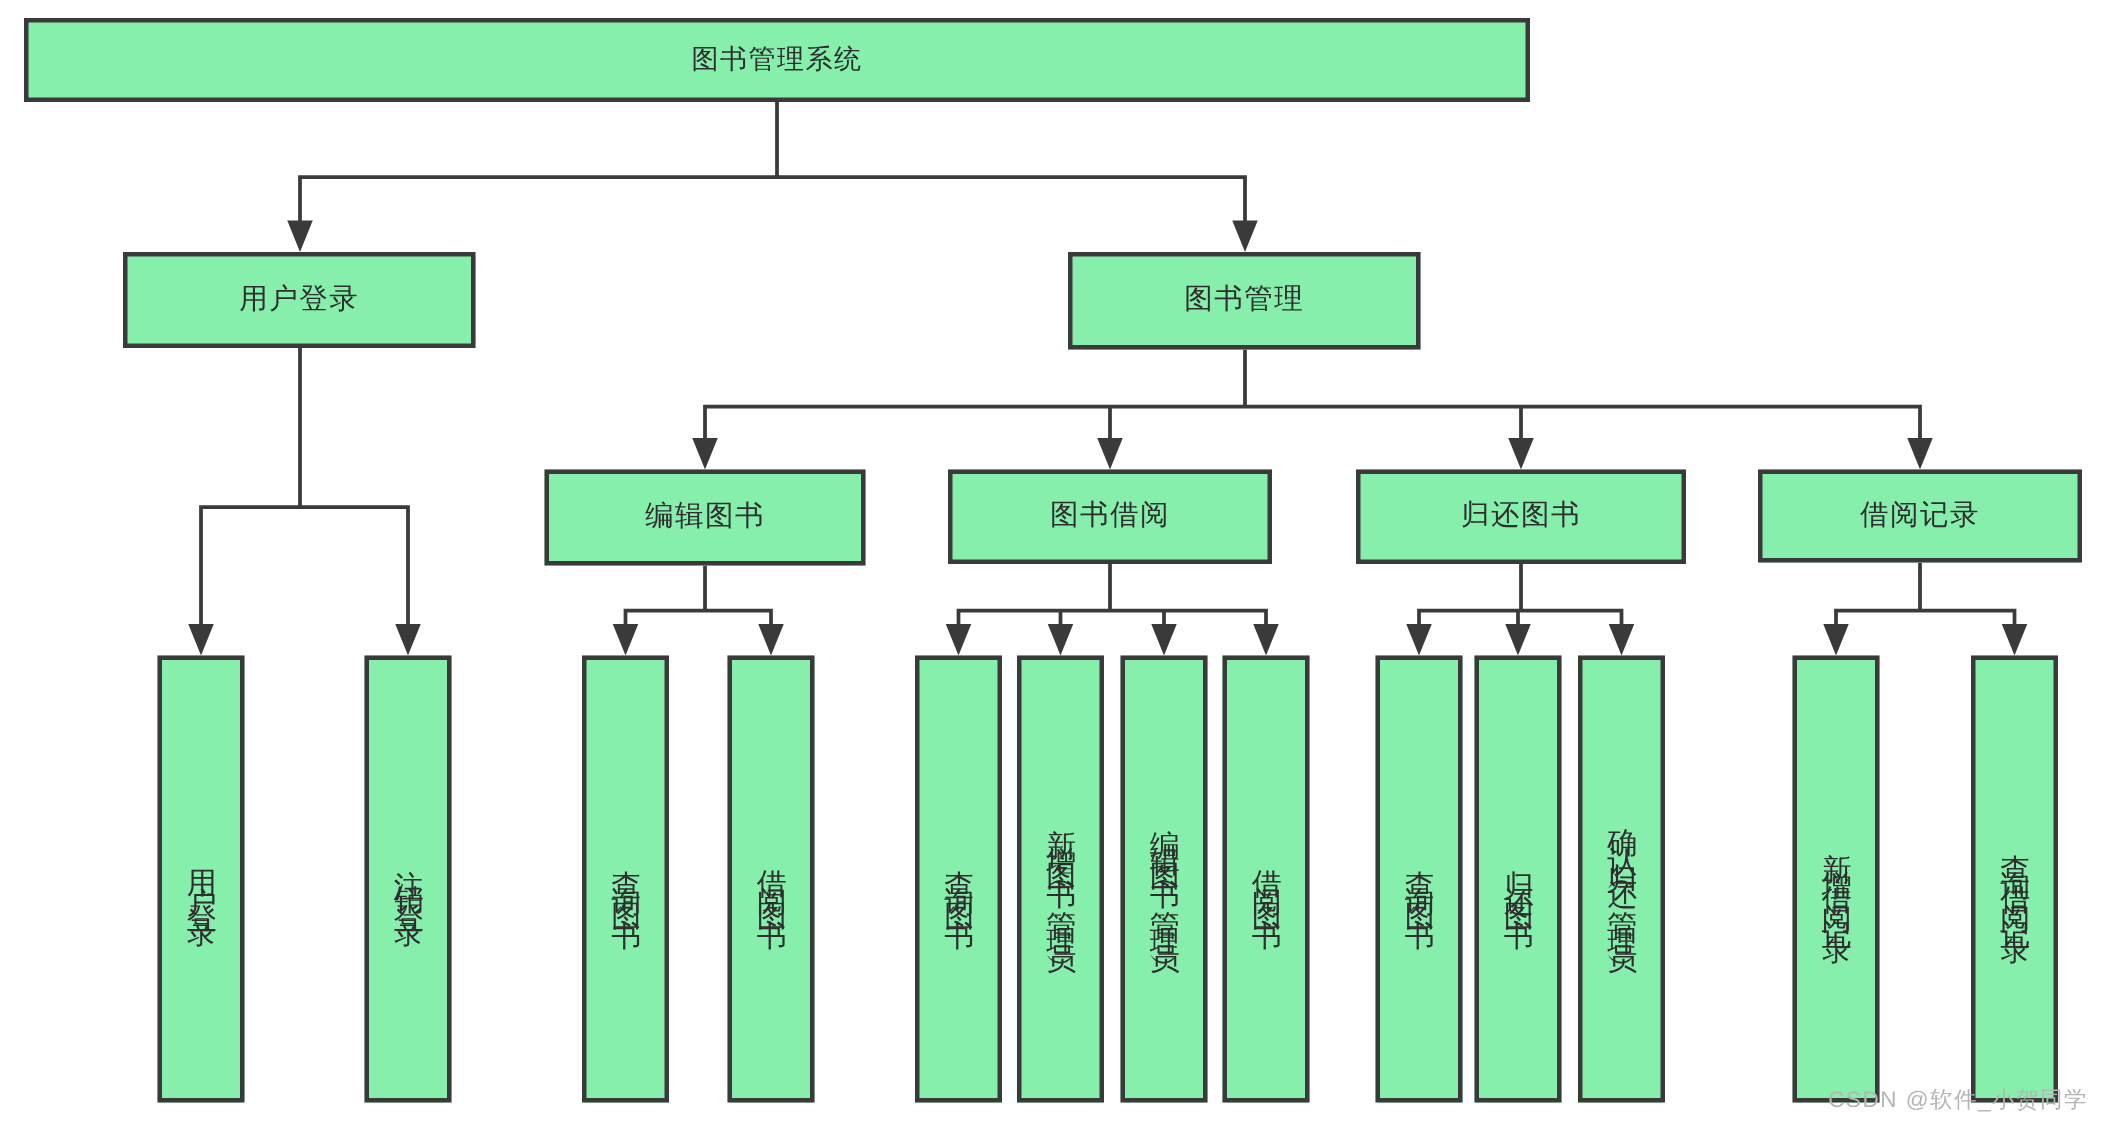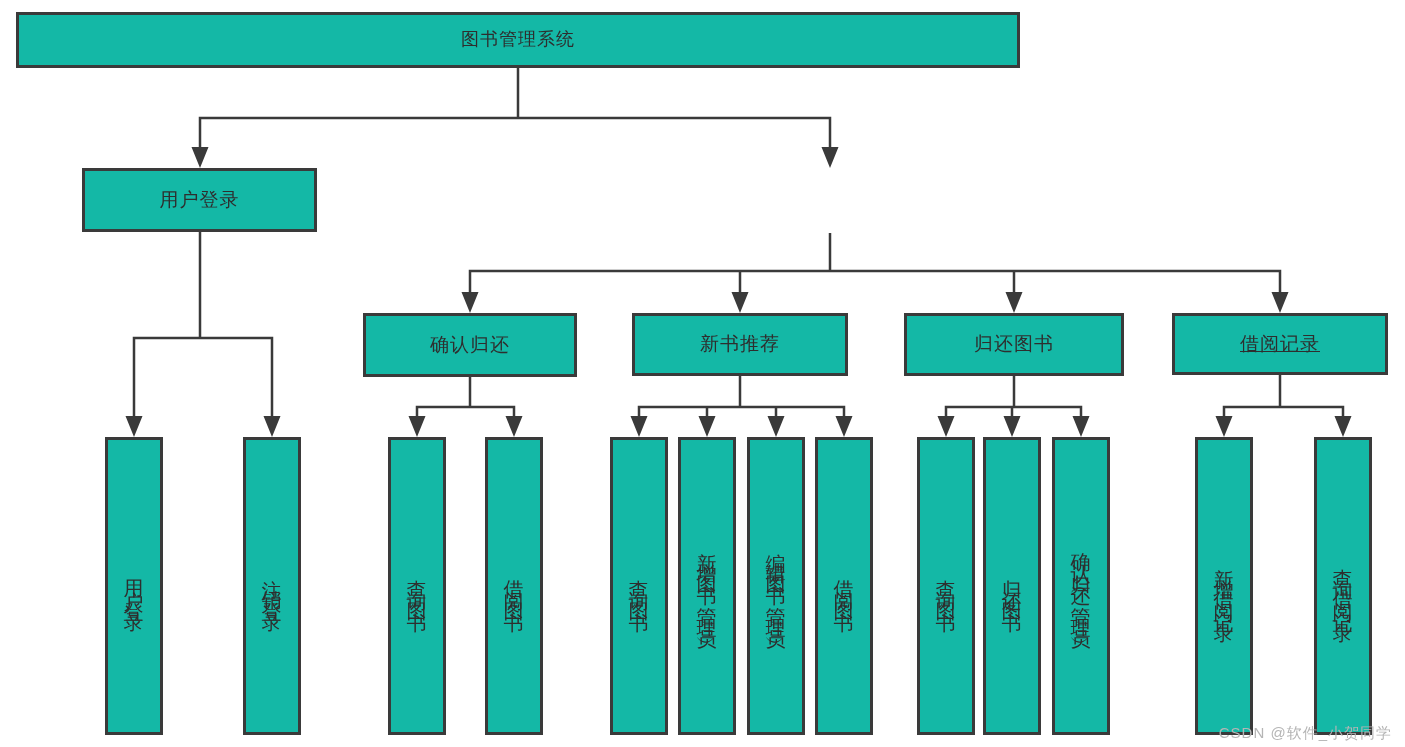--- a/index.html
+++ b/index.html
@@ -10,21 +10,21 @@
   }
   *{margin:0;padding:0;box-sizing:border-box;}
   html,body{background:#fff;}
   body{font-family:"Liberation Sans", sans-serif;}
   .canvas{
     position:relative;width:1405px;height:747px;
     background:var(--background);overflow:hidden;
   }
   .connectors{position:absolute;left:0;top:0;width:1405px;height:747px;color:var(--line);}
   .node{
-    position:absolute;background:#14b8a6;border:3px solid var(--line);
+    position:absolute;background:#86efac;border:3px solid var(--line);
     color:var(--text);display:flex;align-items:center;justify-content:center;
     text-align:center;line-height:1.2;
   }
   .box-h{font-size:19px;letter-spacing:1px;white-space:nowrap;}
   .root-box{font-size:18px;}
   .box-v{
     writing-mode:vertical-lr;text-orientation:mixed;
     font-size:20px;letter-spacing:11px;
   }
   .watermark{
@@ -65,25 +65,26 @@
     </g>
     <g>
       <path d="M1280 375 V407 M1222.75 407 H1344.25 M1224 407 V419 M1343 407 V419" fill="none" stroke="currentColor" stroke-width="2.5"></path>
       <path d="M1215.5 416 L1232.5 416 L1224 437 Z M1334.5 416 L1351.5 416 L1343 437 Z" fill="currentColor" stroke="none"></path>
     </g>
   </svg>
 
   <div class="node box-h root-box" style="left:16px;top:12px;width:1004px;height:56px;">图书管理系统</div>
 
   <div class="node box-h" style="left:82px;top:168px;width:235px;height:64px;">用户登录</div>
+  <div class="node box-h" style="left:712px;top:168px;width:235px;height:65px;">图书管理</div>
 
-  <div class="node box-h" style="left:363px;top:313px;width:214px;height:64px;">确认归还</div>
-  <div class="node box-h" style="left:632px;top:313px;width:216px;height:63px;">新书推荐</div>
+  <div class="node box-h" style="left:363px;top:313px;width:214px;height:64px;">编辑图书</div>
+  <div class="node box-h" style="left:632px;top:313px;width:216px;height:63px;">图书借阅</div>
   <div class="node box-h" style="left:904px;top:313px;width:220px;height:63px;">归还图书</div>
-  <div class="node box-h" style="left:1172px;top:313px;width:216px;height:62px;text-decoration:underline;">借阅记录</div>
+  <div class="node box-h" style="left:1172px;top:313px;width:216px;height:62px;">借阅记录</div>
 
   <div class="node box-v" style="left:105px;top:437px;width:58px;height:298px;">用户登录</div>
   <div class="node box-v" style="left:243px;top:437px;width:58px;height:298px;">注销登录</div>
 
   <div class="node box-v" style="left:388px;top:437px;width:58px;height:298px;">查询图书</div>
   <div class="node box-v" style="left:485px;top:437px;width:58px;height:298px;">借阅图书</div>
 
   <div class="node box-v" style="left:610px;top:437px;width:58px;height:298px;">查询图书</div>
   <div class="node box-v" style="left:678px;top:437px;width:58px;height:298px;">新增图书（管理员）</div>
   <div class="node box-v" style="left:747px;top:437px;width:58px;height:298px;">编辑图书（管理员）</div>

